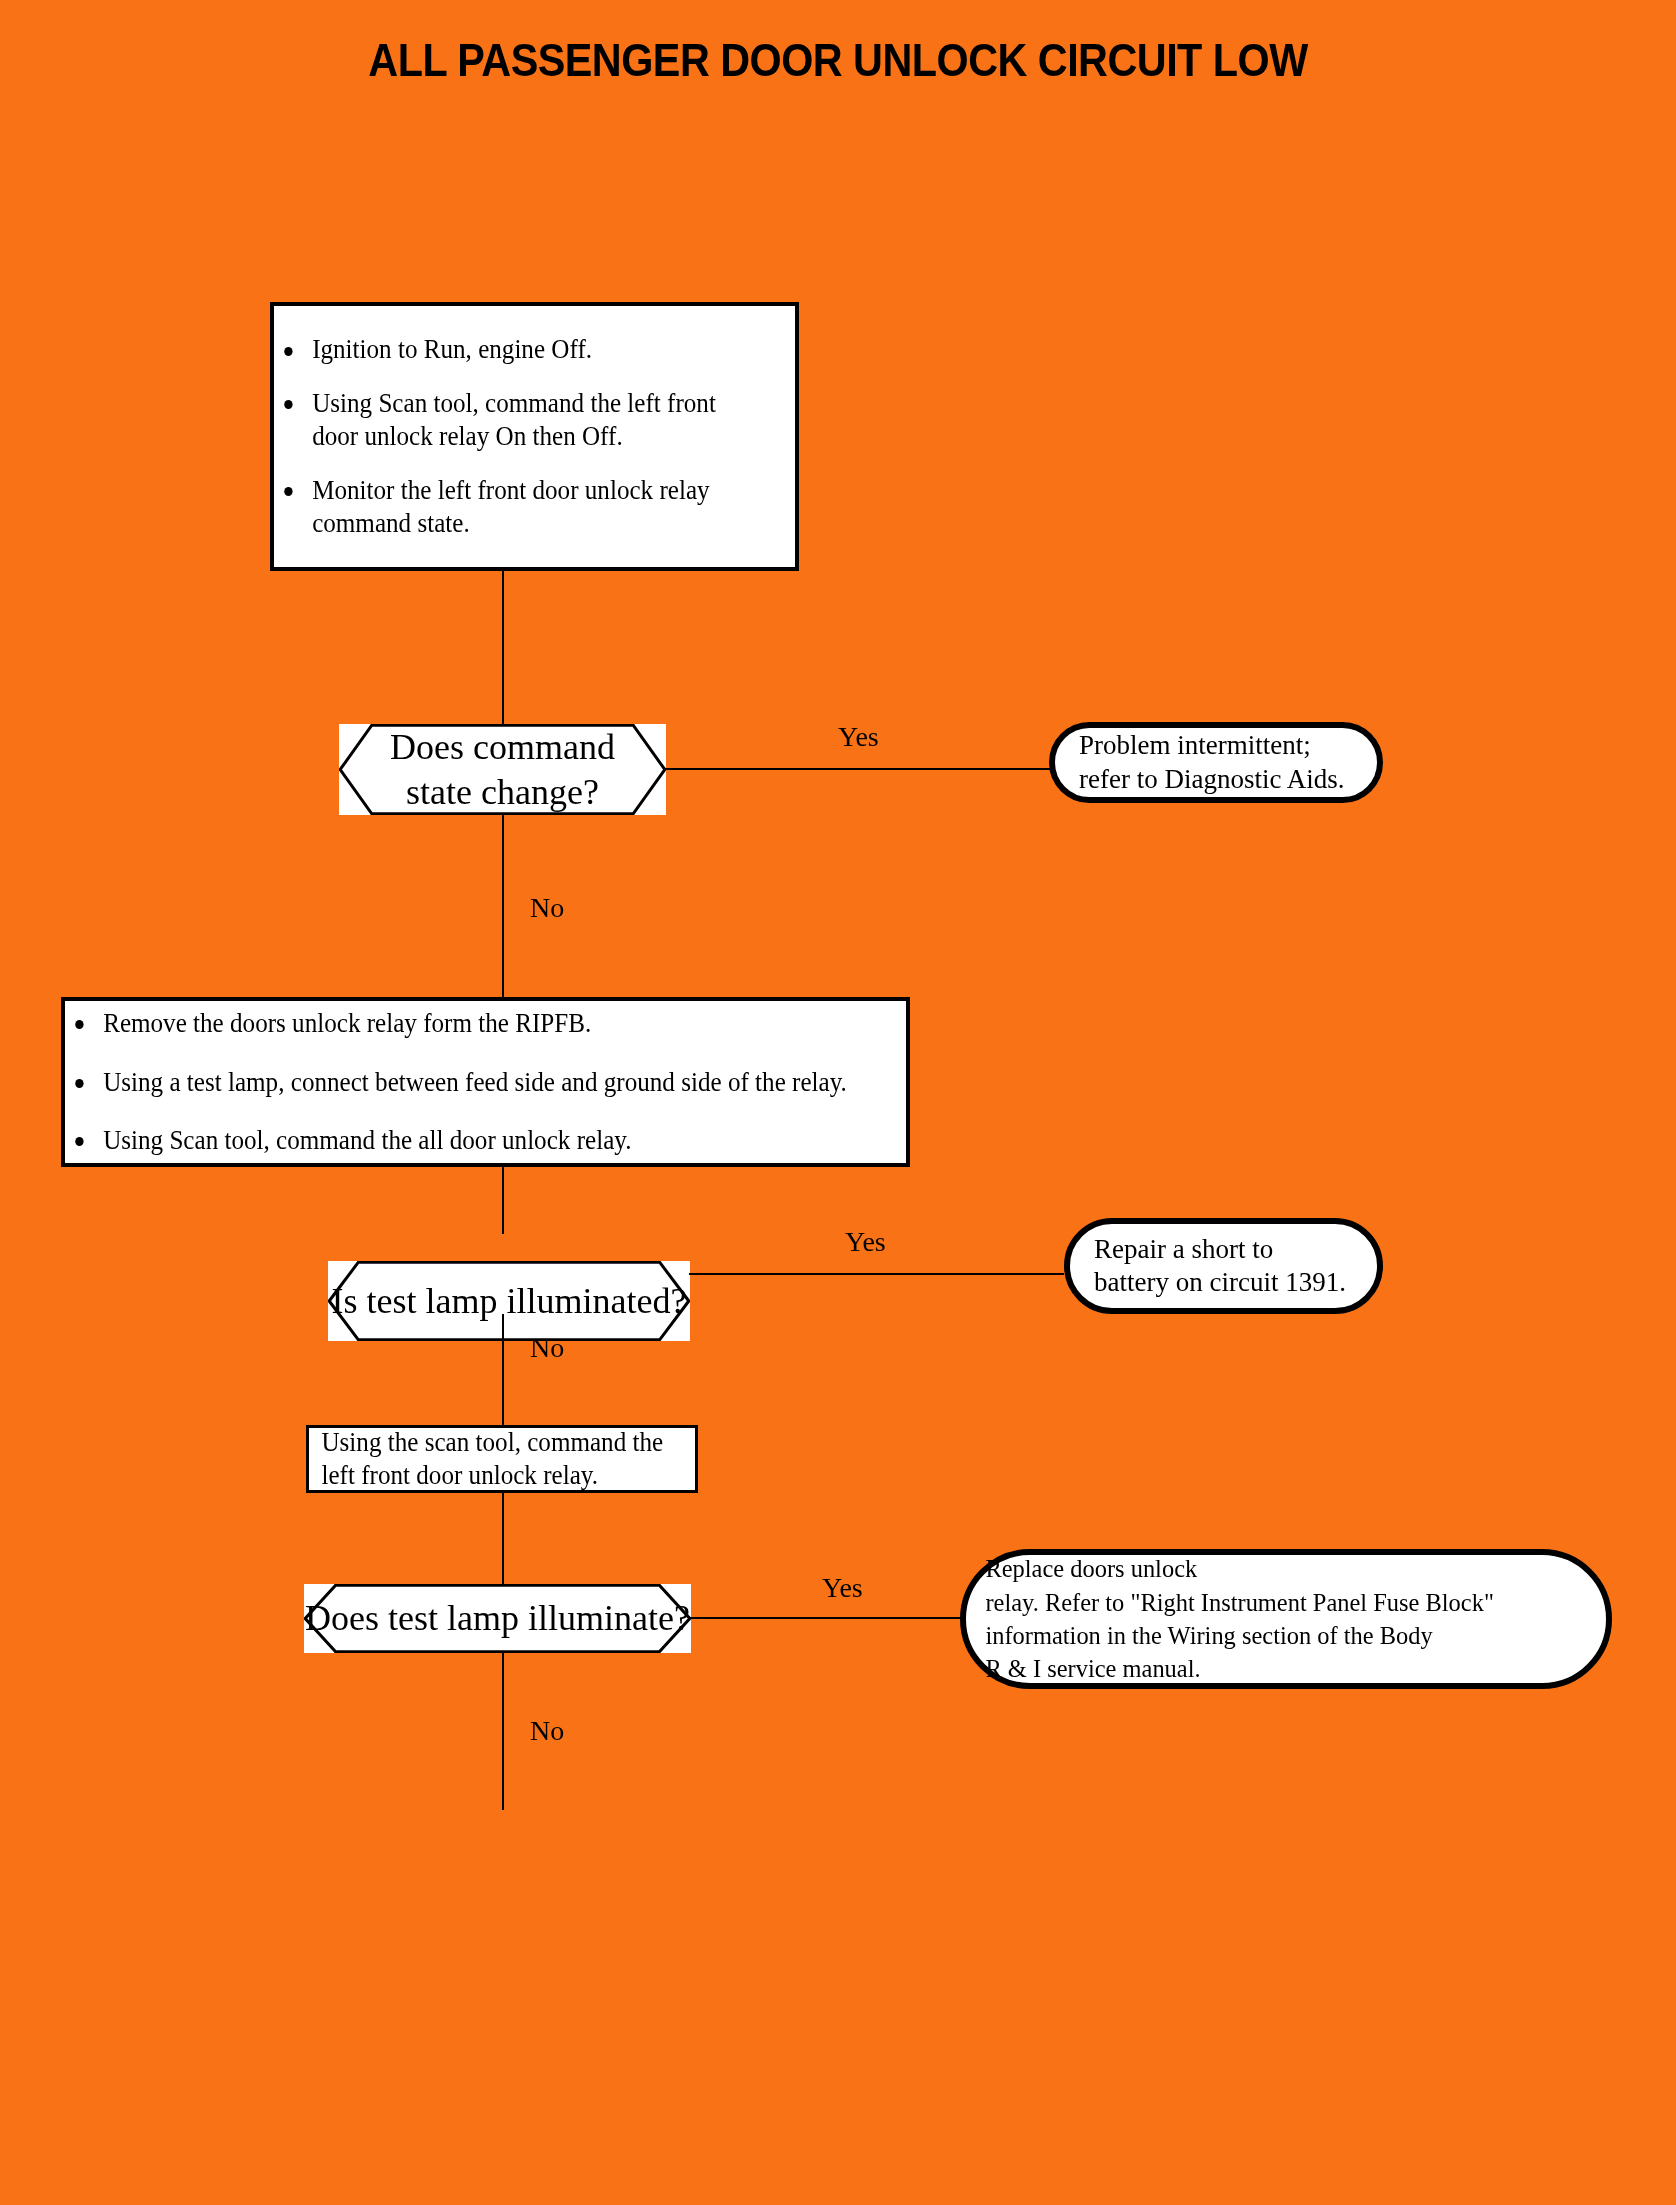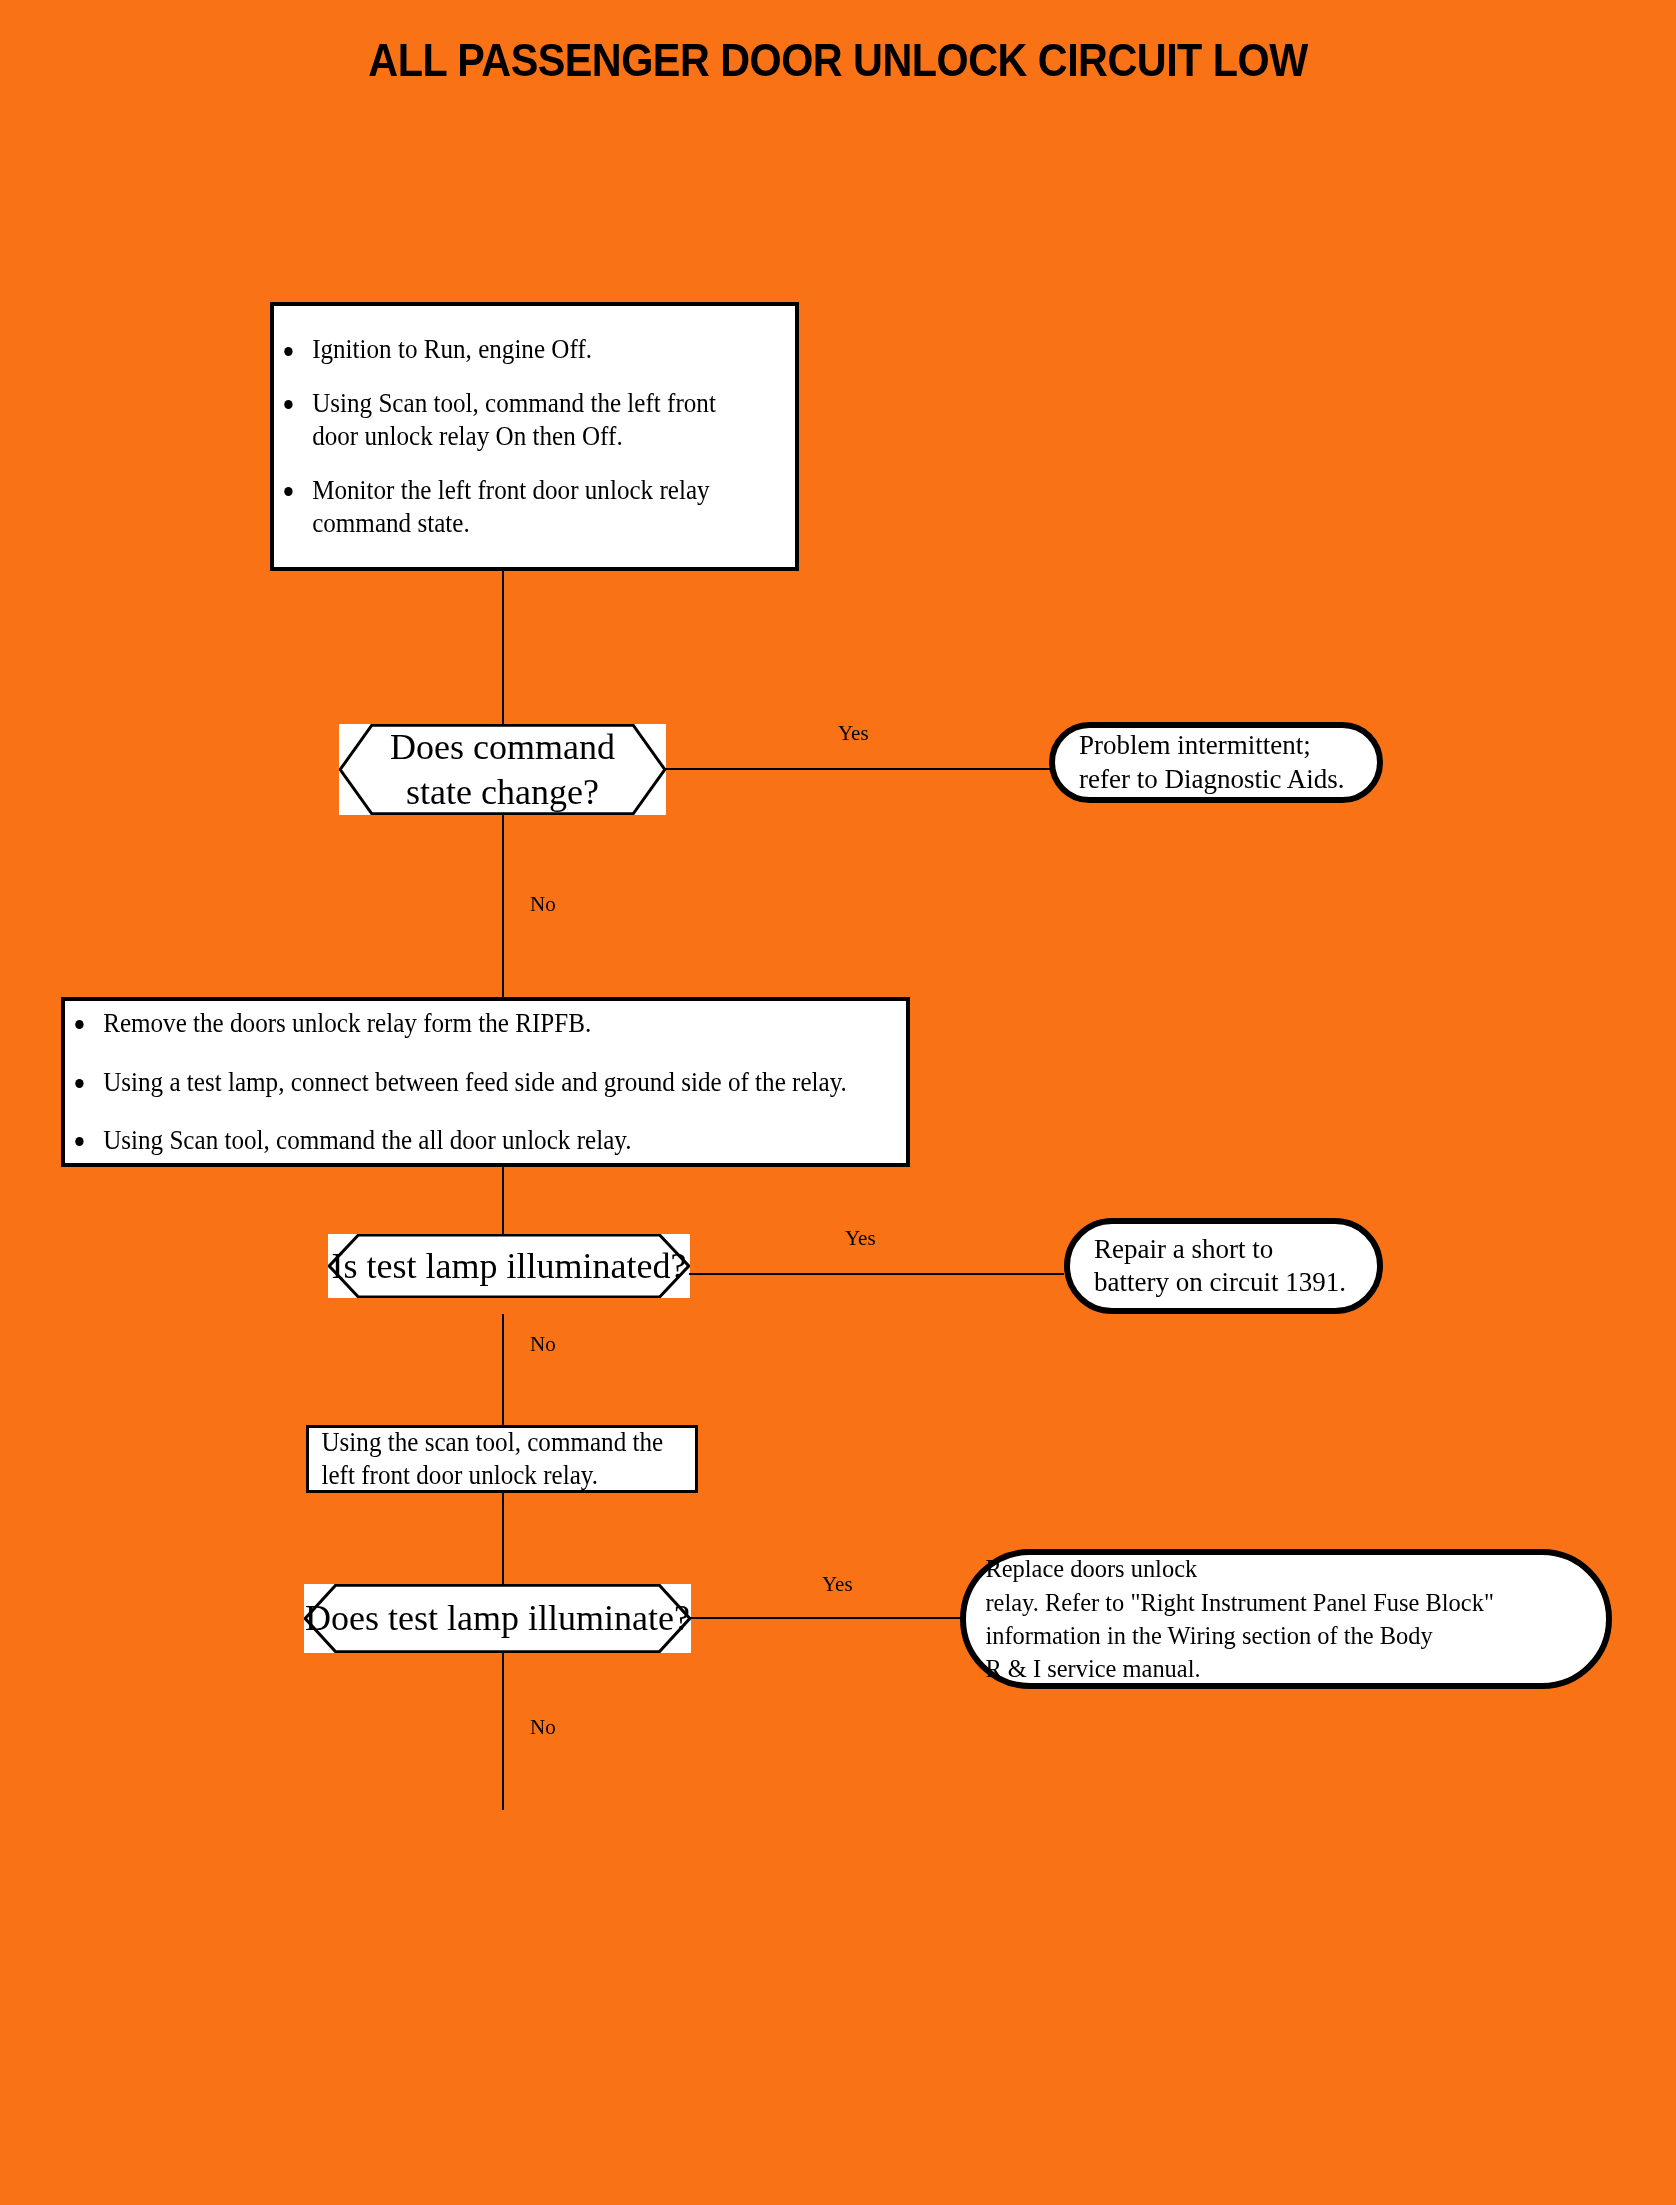--- a/index.html
+++ b/index.html
@@ -125,21 +125,21 @@
   }
   .hline {
     position: absolute;
     height: 2.4px;
     background: #000;
   }
 
   
   .branch-label {
     position: absolute;
-    font-size: 21px;
+    font-size: 28px;
     line-height: 1;
     white-space: nowrap;
   }
 </style>
 </head>
 <body>
 
 <div id="page">
 
   <div id="chart-title">ALL PASSENGER DOOR UNLOCK CIRCUIT LOW</div>
@@ -176,21 +176,21 @@
   <div class="node process" style="left:61px; top:997px; width:849px; height:170px;">
     <ul class="bullets">
       <li>Remove the doors unlock relay form the RIPFB.</li>
       <li style="margin-top:25.5px;">Using a test lamp, connect between feed side and ground side of the relay.</li>
       <li style="margin-top:25.5px;">Using Scan tool, command the all door unlock relay.</li>
     </ul>
   </div>
 
   <div class="vline" style="left:502px; top:1167px; height:67px;"></div>
 
-  <div class="node decision" style="left:328px; top:1234px; width:362px; height:64px;">
+  <div class="node decision" style="left:328px; top:1261px; width:362px; height:80px;">
     <svg viewBox="0 0 596 132" preserveAspectRatio="none">
       <polygon points="50,2 546,2 594,66 546,130 50,130 2,66" fill="#ffffff" stroke="#000000" stroke-width="3" vector-effect="non-scaling-stroke"></polygon>
     </svg>
     <div class="dtext">Is test lamp illuminated?</div>
   </div>
 
   <div class="hline" style="left:689px; top:1273px; width:375px;"></div>
   <div class="branch-label" style="left:845px; top:1228px;">Yes</div>
 
   <div class="node terminal wide-font" style="left:1064px; top:1218px; width:319px; height:96px; border-radius:48px;">

